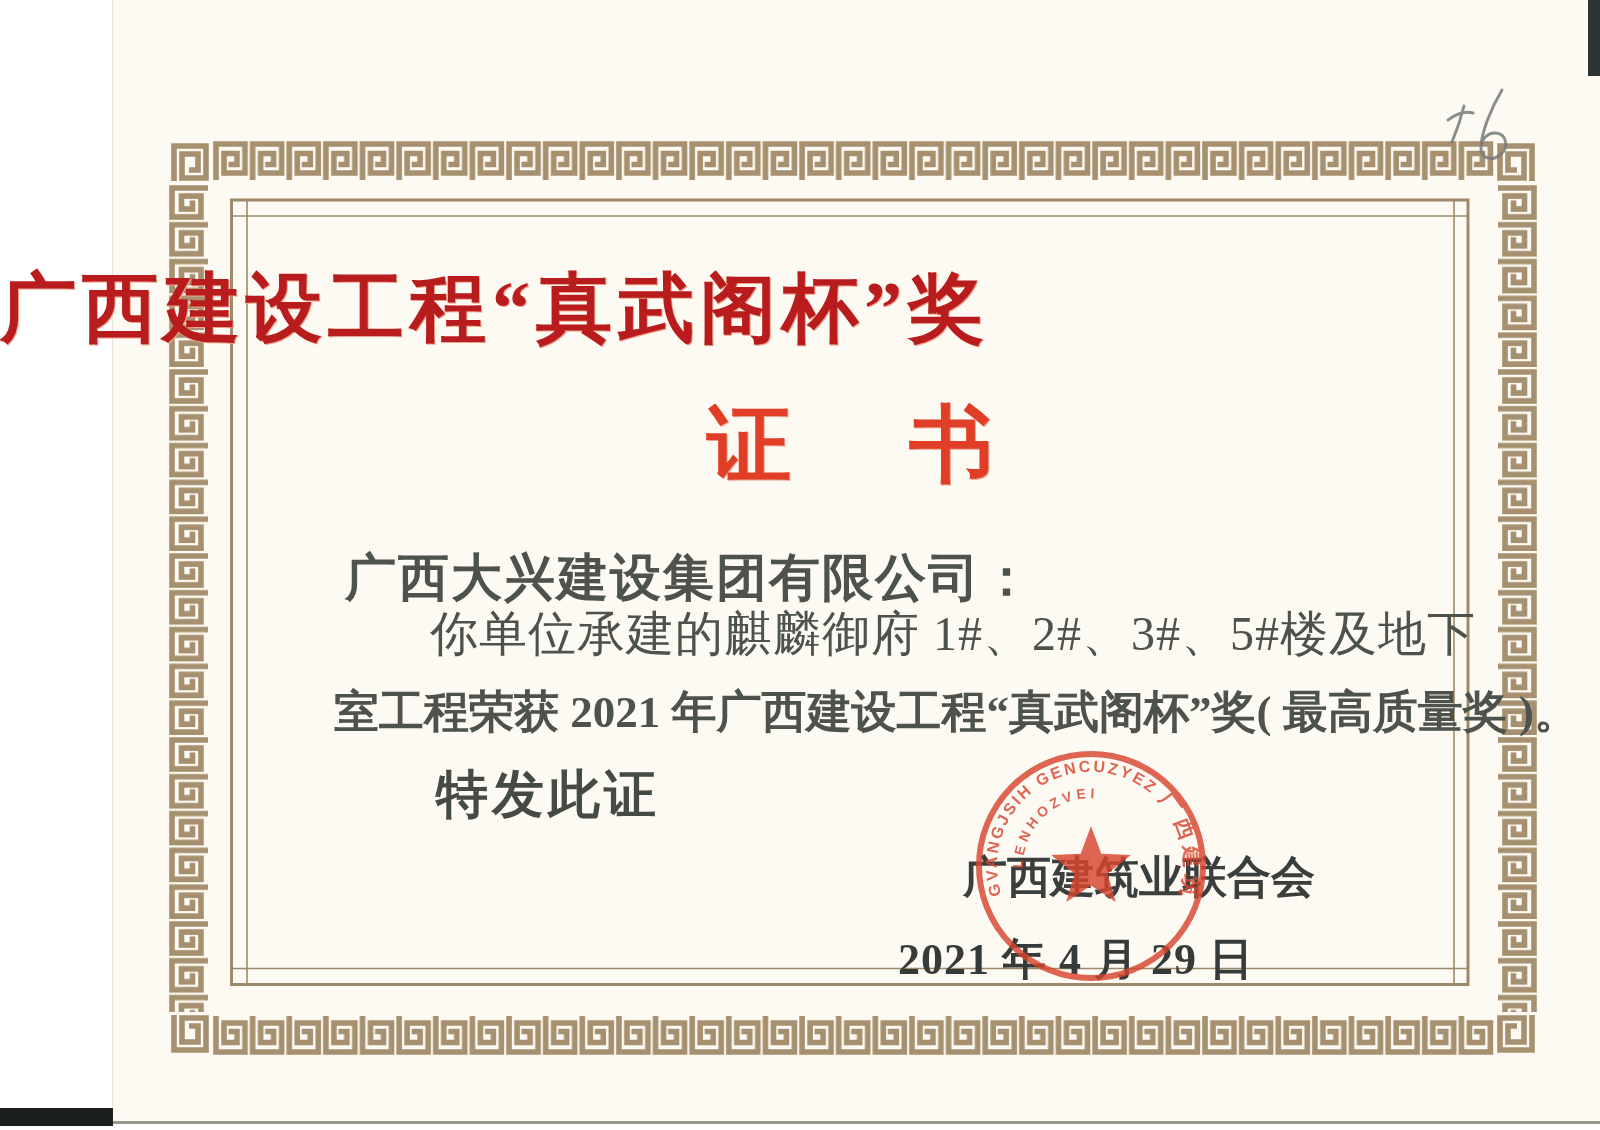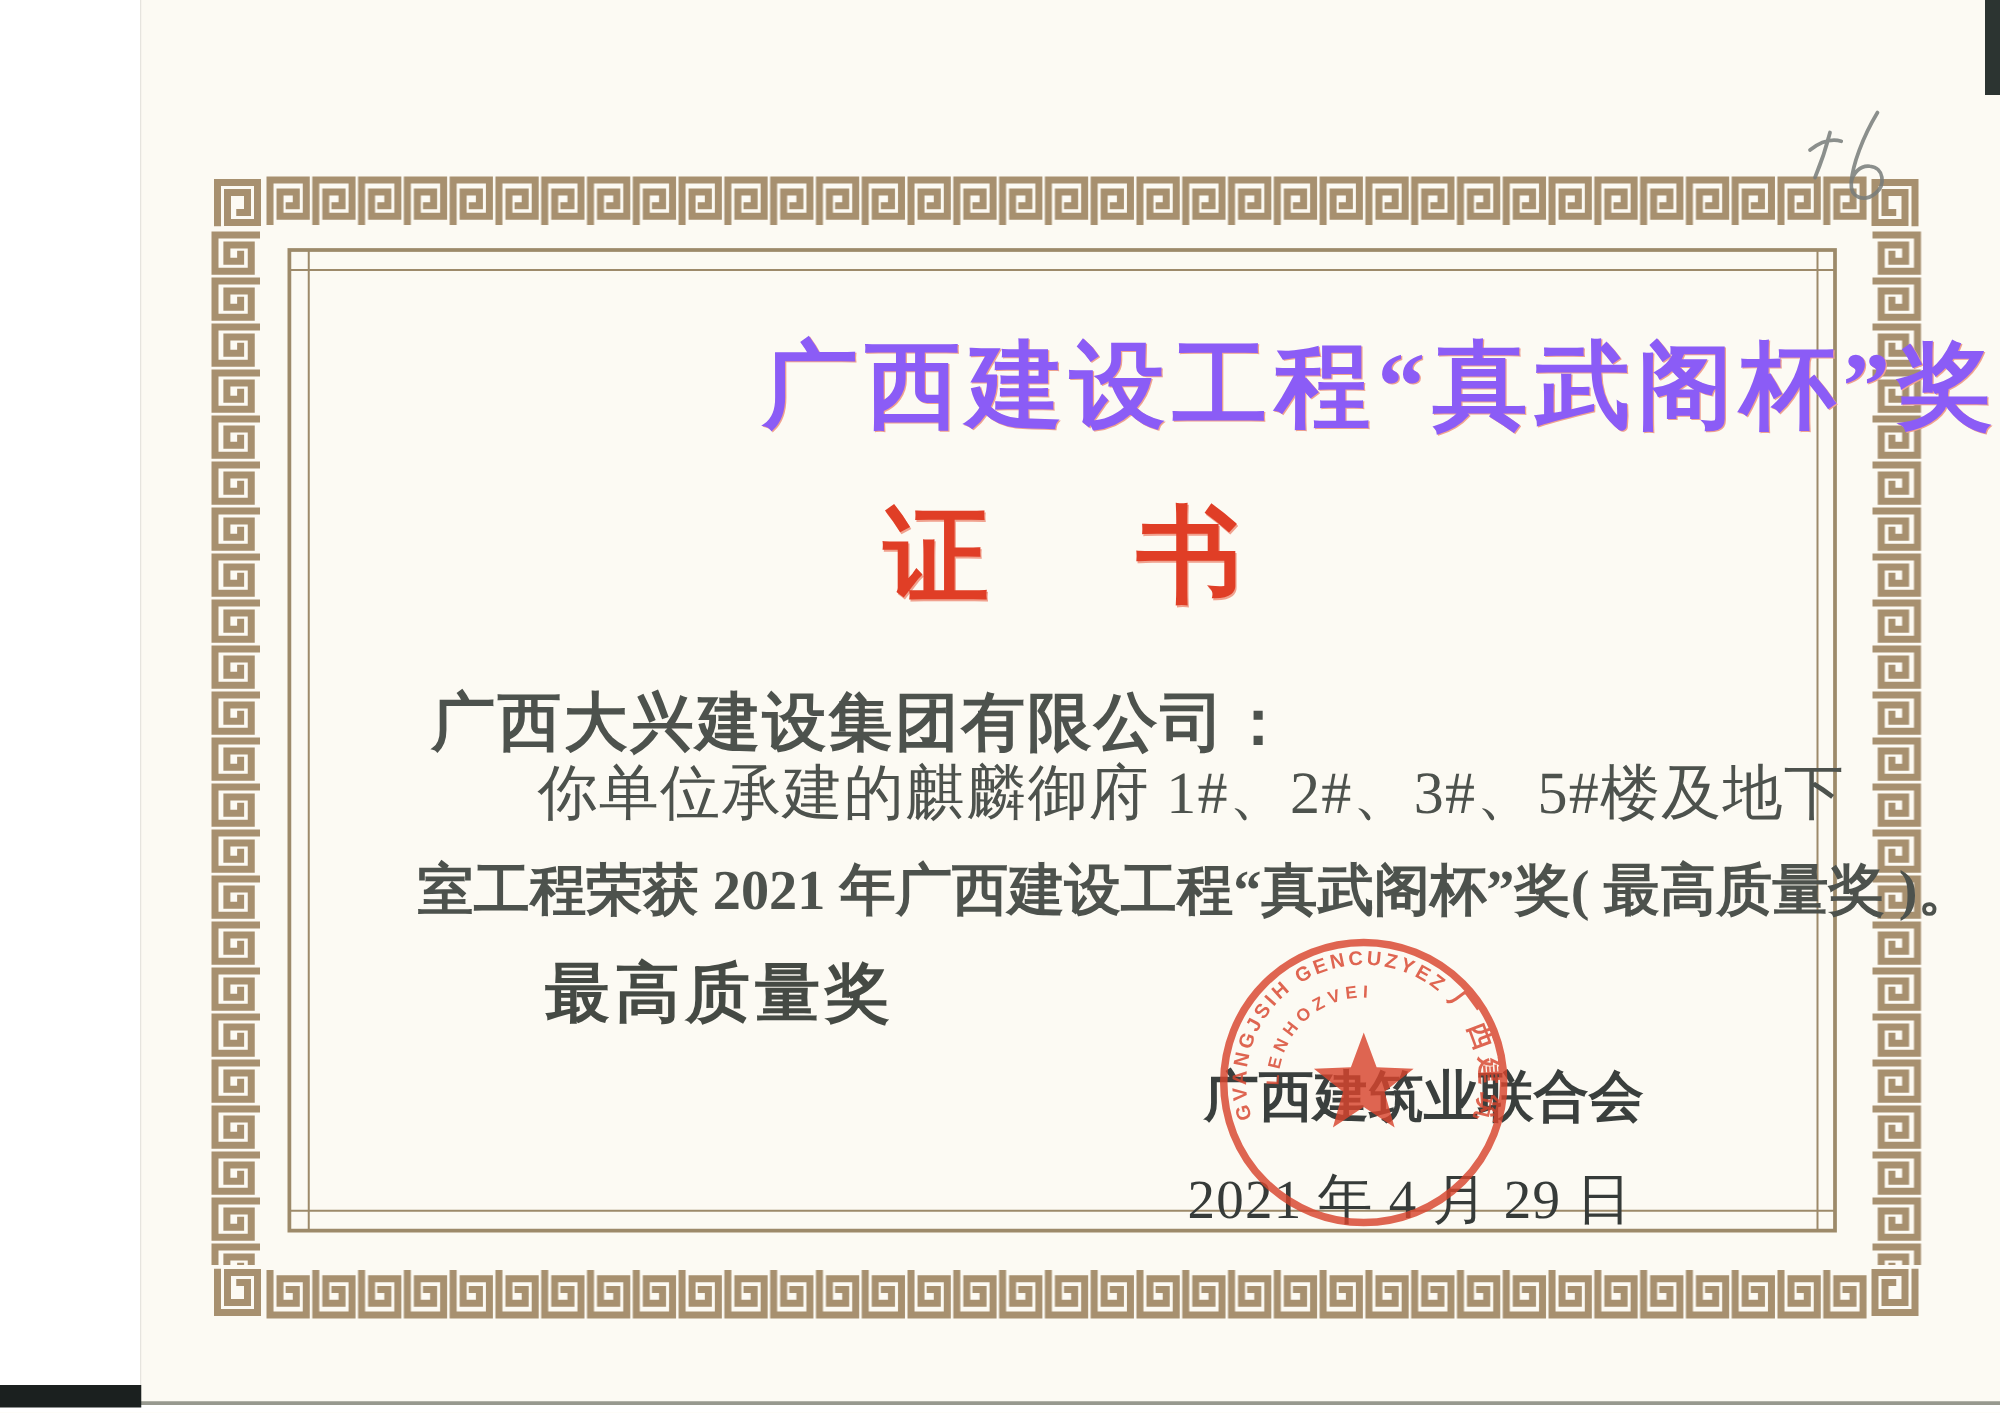--- a/index.html
+++ b/index.html
@@ -23,23 +23,23 @@
   .scan-black-bar-bottom{
     position:absolute;left:0;top:1108px;width:113px;height:18px;
     background:#1b201f;
   }
   .scan-black-bar-right{
     position:absolute;left:1588px;top:0;width:12px;height:76px;
     background:#2c3431;
   }
   .abs{position:absolute;white-space:nowrap;}
   .title{
-    left:0;top:258px;width:1600px;text-align:right;
+    left:0;top:258px;width:1600px;text-align:left;
     font-size:76px;font-weight:700;letter-spacing:6px;
-    color:#8b5cf6;
+    color:#b91c1c;
     text-shadow:1px 1px 0 #f0a28f;
   }
   .subtitle{
     left:0;top:388px;width:1700px;display:flex;justify-content:center;gap:118px;
     font-size:84px;font-weight:700;color:#e03e26;
     text-shadow:1px 1px 0 #f0a28f;
   }
   .salutation{
     left:345px;top:512px;font-size:51px;font-weight:600;color:#4d524d;letter-spacing:2px;margin-top:32px;
   }
@@ -49,21 +49,21 @@
   .body-line2{
     left:294px;top:682px;font-size:45px;font-weight:600;color:#4d524d;margin-left:40px;
   }
   .closing{
     left:436px;top:760px;font-size:52px;font-weight:700;color:#454a44;letter-spacing:4px;
   }
   .issuer{
     left:963px;top:848px;font-size:44px;font-weight:700;color:#3a3f3d;letter-spacing:0px;
   }
   .issue-date{
-    left:950px;top:930px;font-size:44px;font-weight:400;color:#363b39;letter-spacing:1px;
+    left:898px;top:930px;font-size:44px;font-weight:700;color:#363b39;letter-spacing:1px;
   }
   svg text{font-family:"Liberation Sans", sans-serif;}
 </style>
 </head>
 <body>
 
 <div class="paper"></div>
 <div class="paper-edge-left"></div>
 
 <svg style="position:absolute;left:0;top:0;" width="1600" height="1130" viewBox="0 0 1600 1130">
@@ -108,21 +108,21 @@
 <div class="abs title">广西建设工程“真武阁杯”奖</div>
 
 <div class="abs subtitle">
   <span>证</span>
   <span>书</span>
 </div>
 
 <div class="abs salutation">广西大兴建设集团有限公司：</div>
 <div class="abs body-line1">你单位承建的麒麟御府 1#、2#、3#、5#楼及地下</div>
 <div class="abs body-line2">室工程荣获 2021 年广西建设工程“真武阁杯”奖( 最高质量奖 )。</div>
-<div class="abs closing">最高质量奖</div>
+<div class="abs closing">特发此证</div>
 <div class="abs issuer">广西建筑业联合会</div>
 <div class="abs issue-date">2021 年 4 月 29 日</div>
 
 <svg style="position:absolute;left:968px;top:743px;" width="246" height="246" viewBox="0 0 246 246">
   <defs>
     <path id="sealArcOuter" d="M34.7,155.1 A94,94 0 1 1 211.3,155.1" fill="none"></path>
     <path id="sealArcInner" d="M55.3,128.9 A68,68 0 0 1 175.1,79.3" fill="none"></path>
   </defs>
   <g opacity="0.82">
     <circle cx="123" cy="123" r="112" fill="none" stroke="#d8452e" stroke-width="6"></circle>

